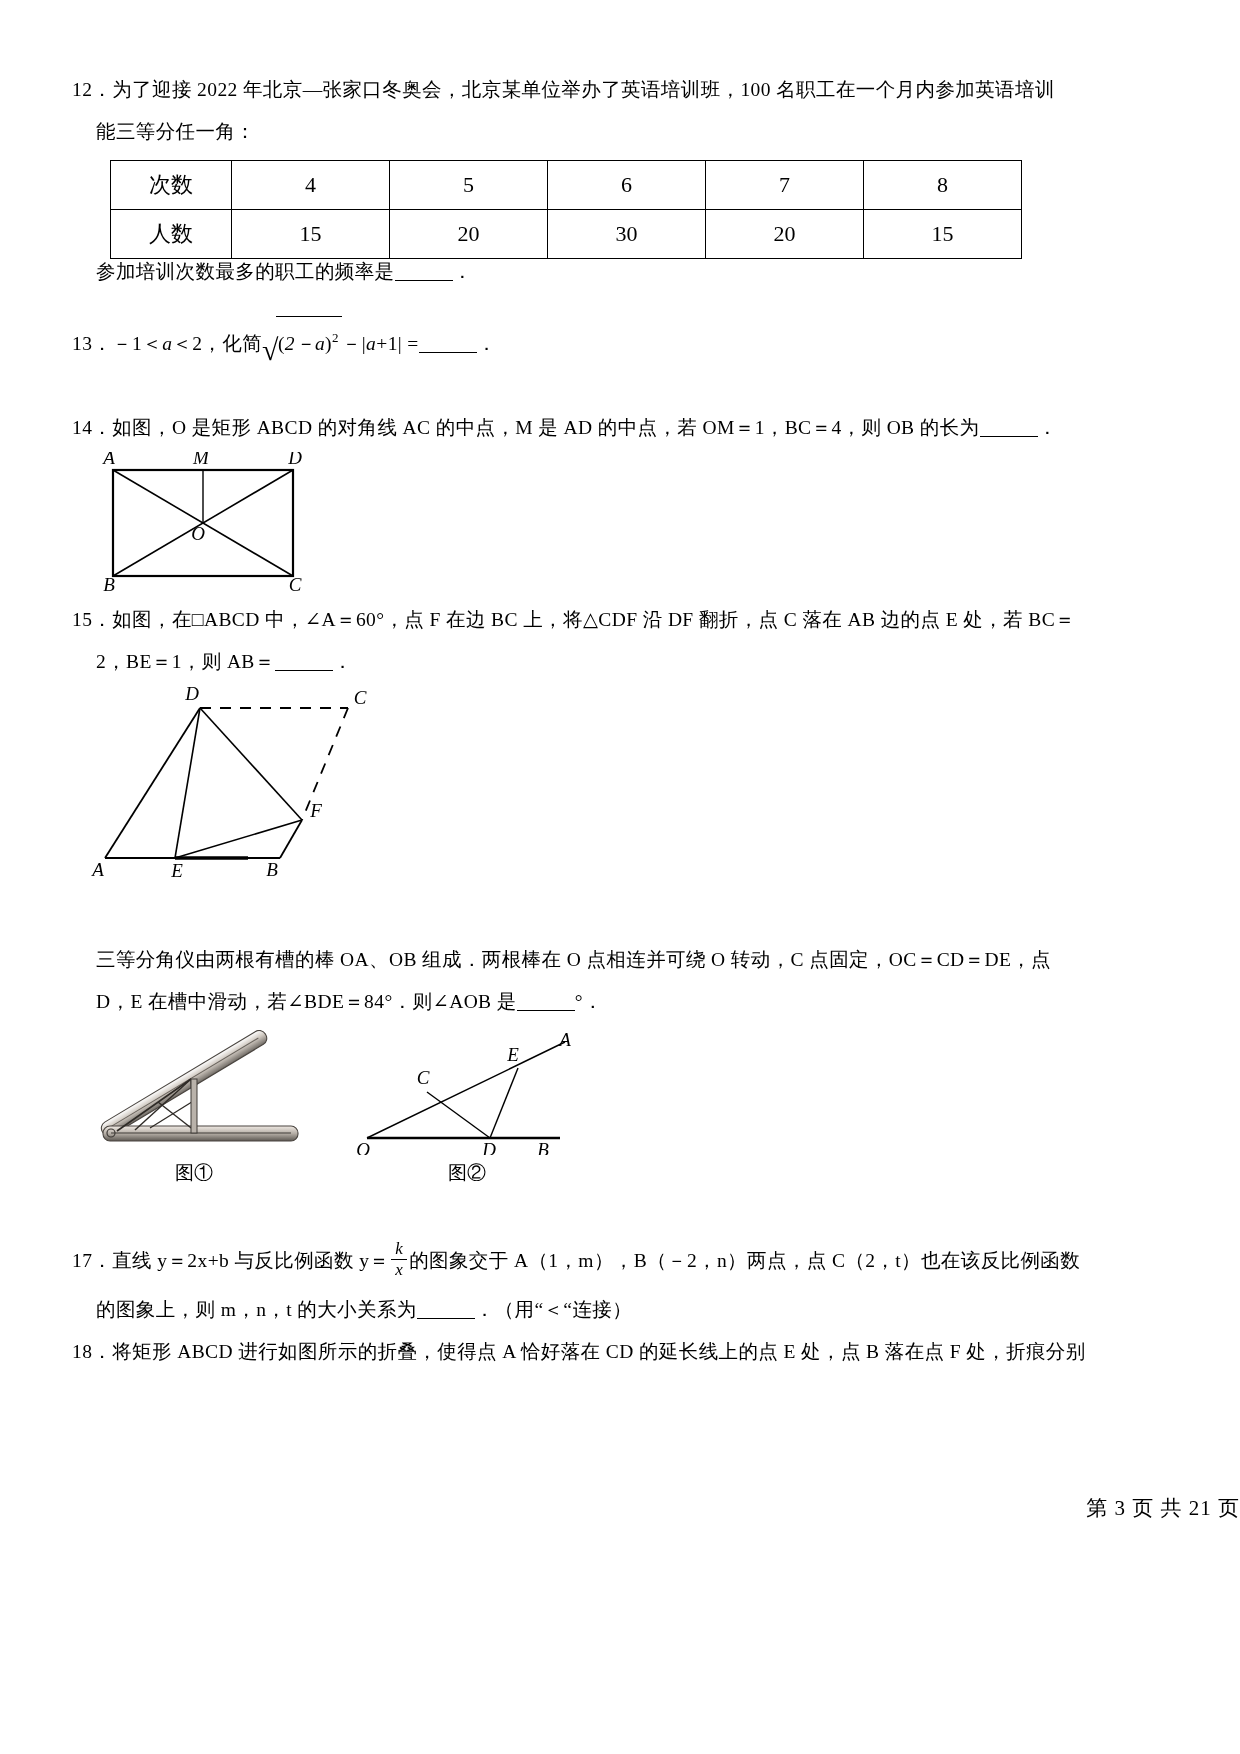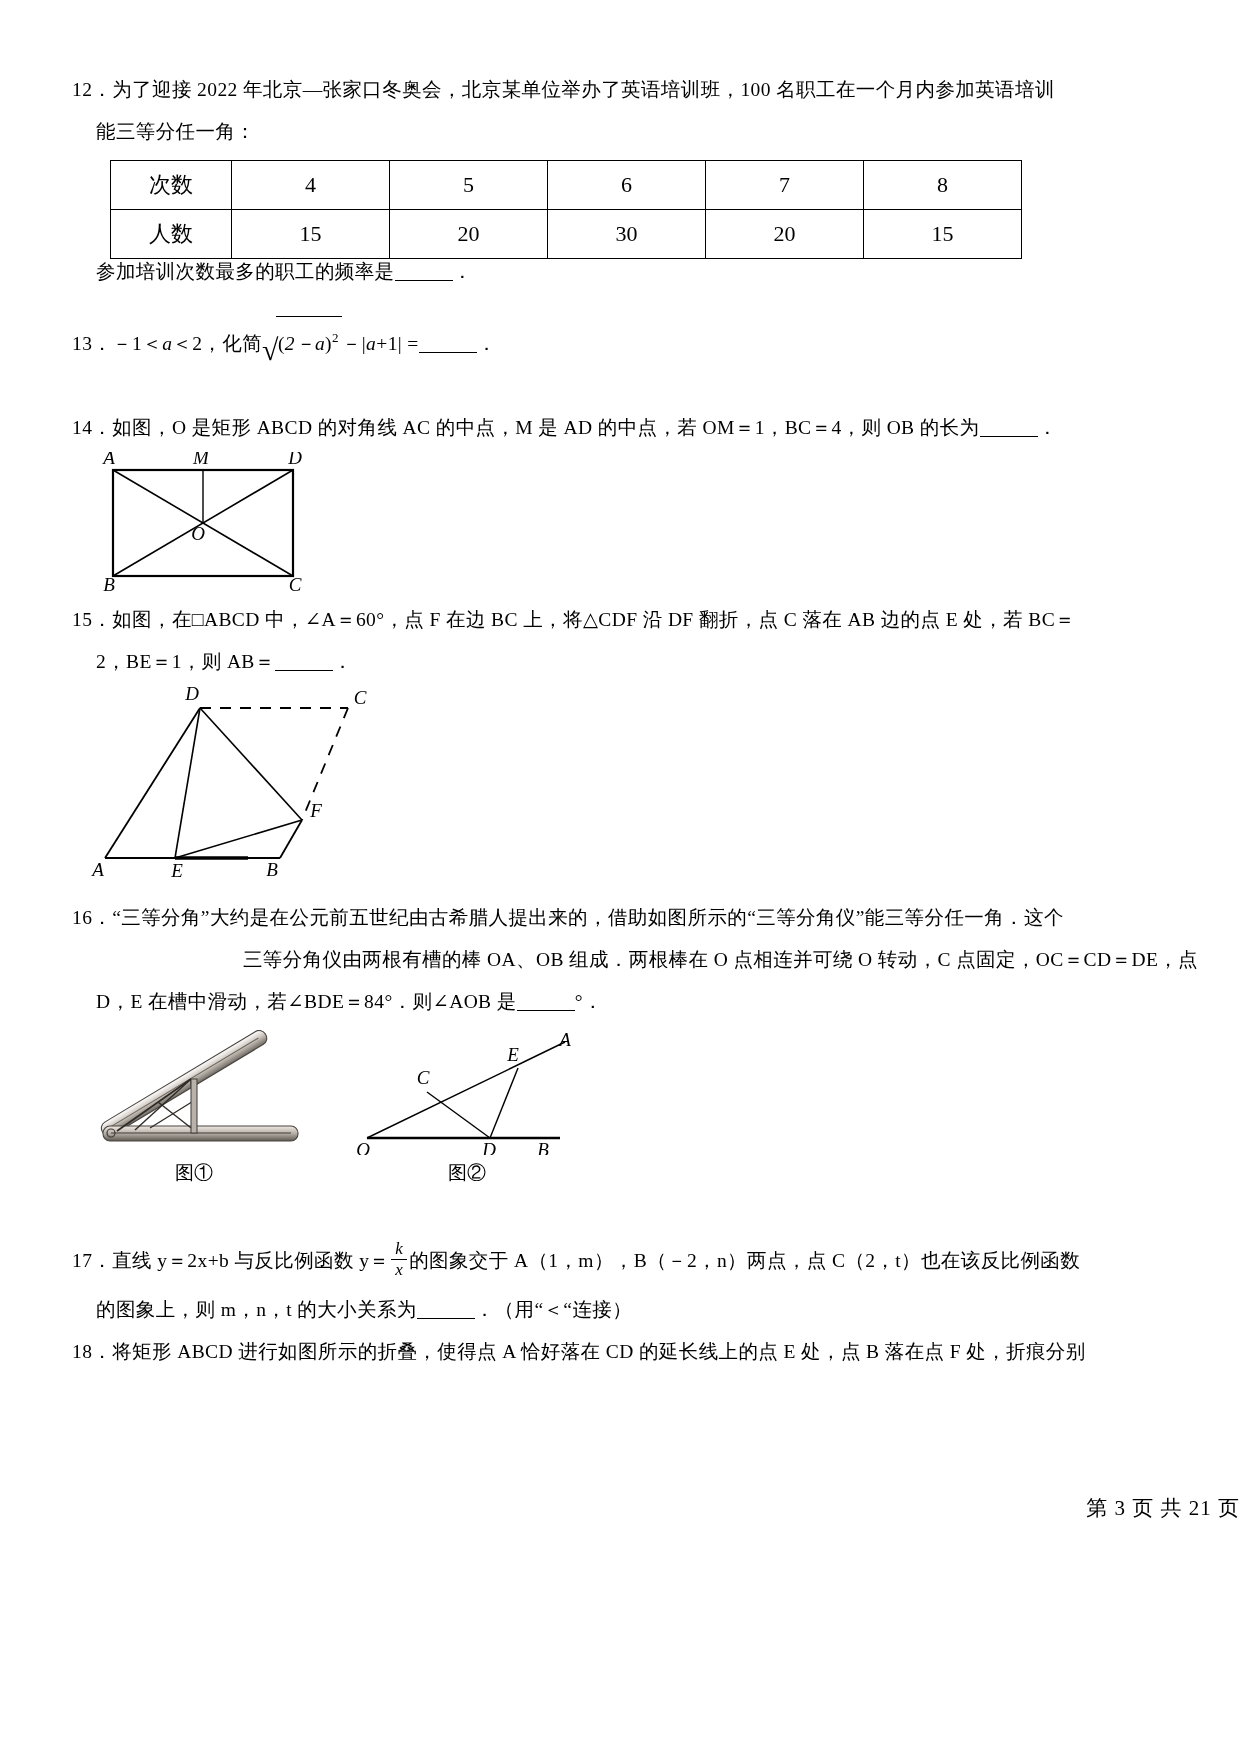--- a/index.html
+++ b/index.html
@@ -221,24 +221,21 @@
       <line x1="95" y1="178" x2="168" y2="178" stroke="#000" stroke-width="3.6"></line>
       <text x="112" y="20" class="figlabel" text-anchor="middle">D</text>
       <text x="280" y="24" class="figlabel" text-anchor="middle">C</text>
       <text x="236" y="137" class="figlabel" text-anchor="middle">F</text>
       <text x="18" y="196" class="figlabel" text-anchor="middle">A</text>
       <text x="97" y="197" class="figlabel" text-anchor="middle">E</text>
       <text x="192" y="196" class="figlabel" text-anchor="middle">B</text>
     </svg>
   </div>
 
-  <div class="q" style="left:72px; top:898px; width:1110px;">
-    <span class="qnum">16．</span><span>“三等分角”大约是在公元前五世纪由古希腊人提出来的，借助如图所示的“三等分角仪”能三等分任一角．这个</span>
-  </div>
-  <div class="q" style="left:108px; top:940px; width:1090px;text-align:right;">
+  <div class="q" style="left:96px; top:940px; width:1090px;">
     <span>三等分角仪由两根有槽的棒 OA、OB 组成．两根棒在 O 点相连并可绕 O 转动，C 点固定，OC＝CD＝DE，点</span>
   </div>
   <div class="q" style="left:96px; top:982px; width:1090px;">
     <span>D，E 在槽中滑动，若∠BDE＝84°．则∠AOB 是</span><span class="blank"></span><span>°．</span>
   </div>
 
   <div class="fig" style="left:95px; top:1030px;">
     <svg width="230" height="125" viewBox="0 0 230 125">
       <defs>
         <linearGradient id="barA" x1="0" y1="0" x2="0" y2="1">

